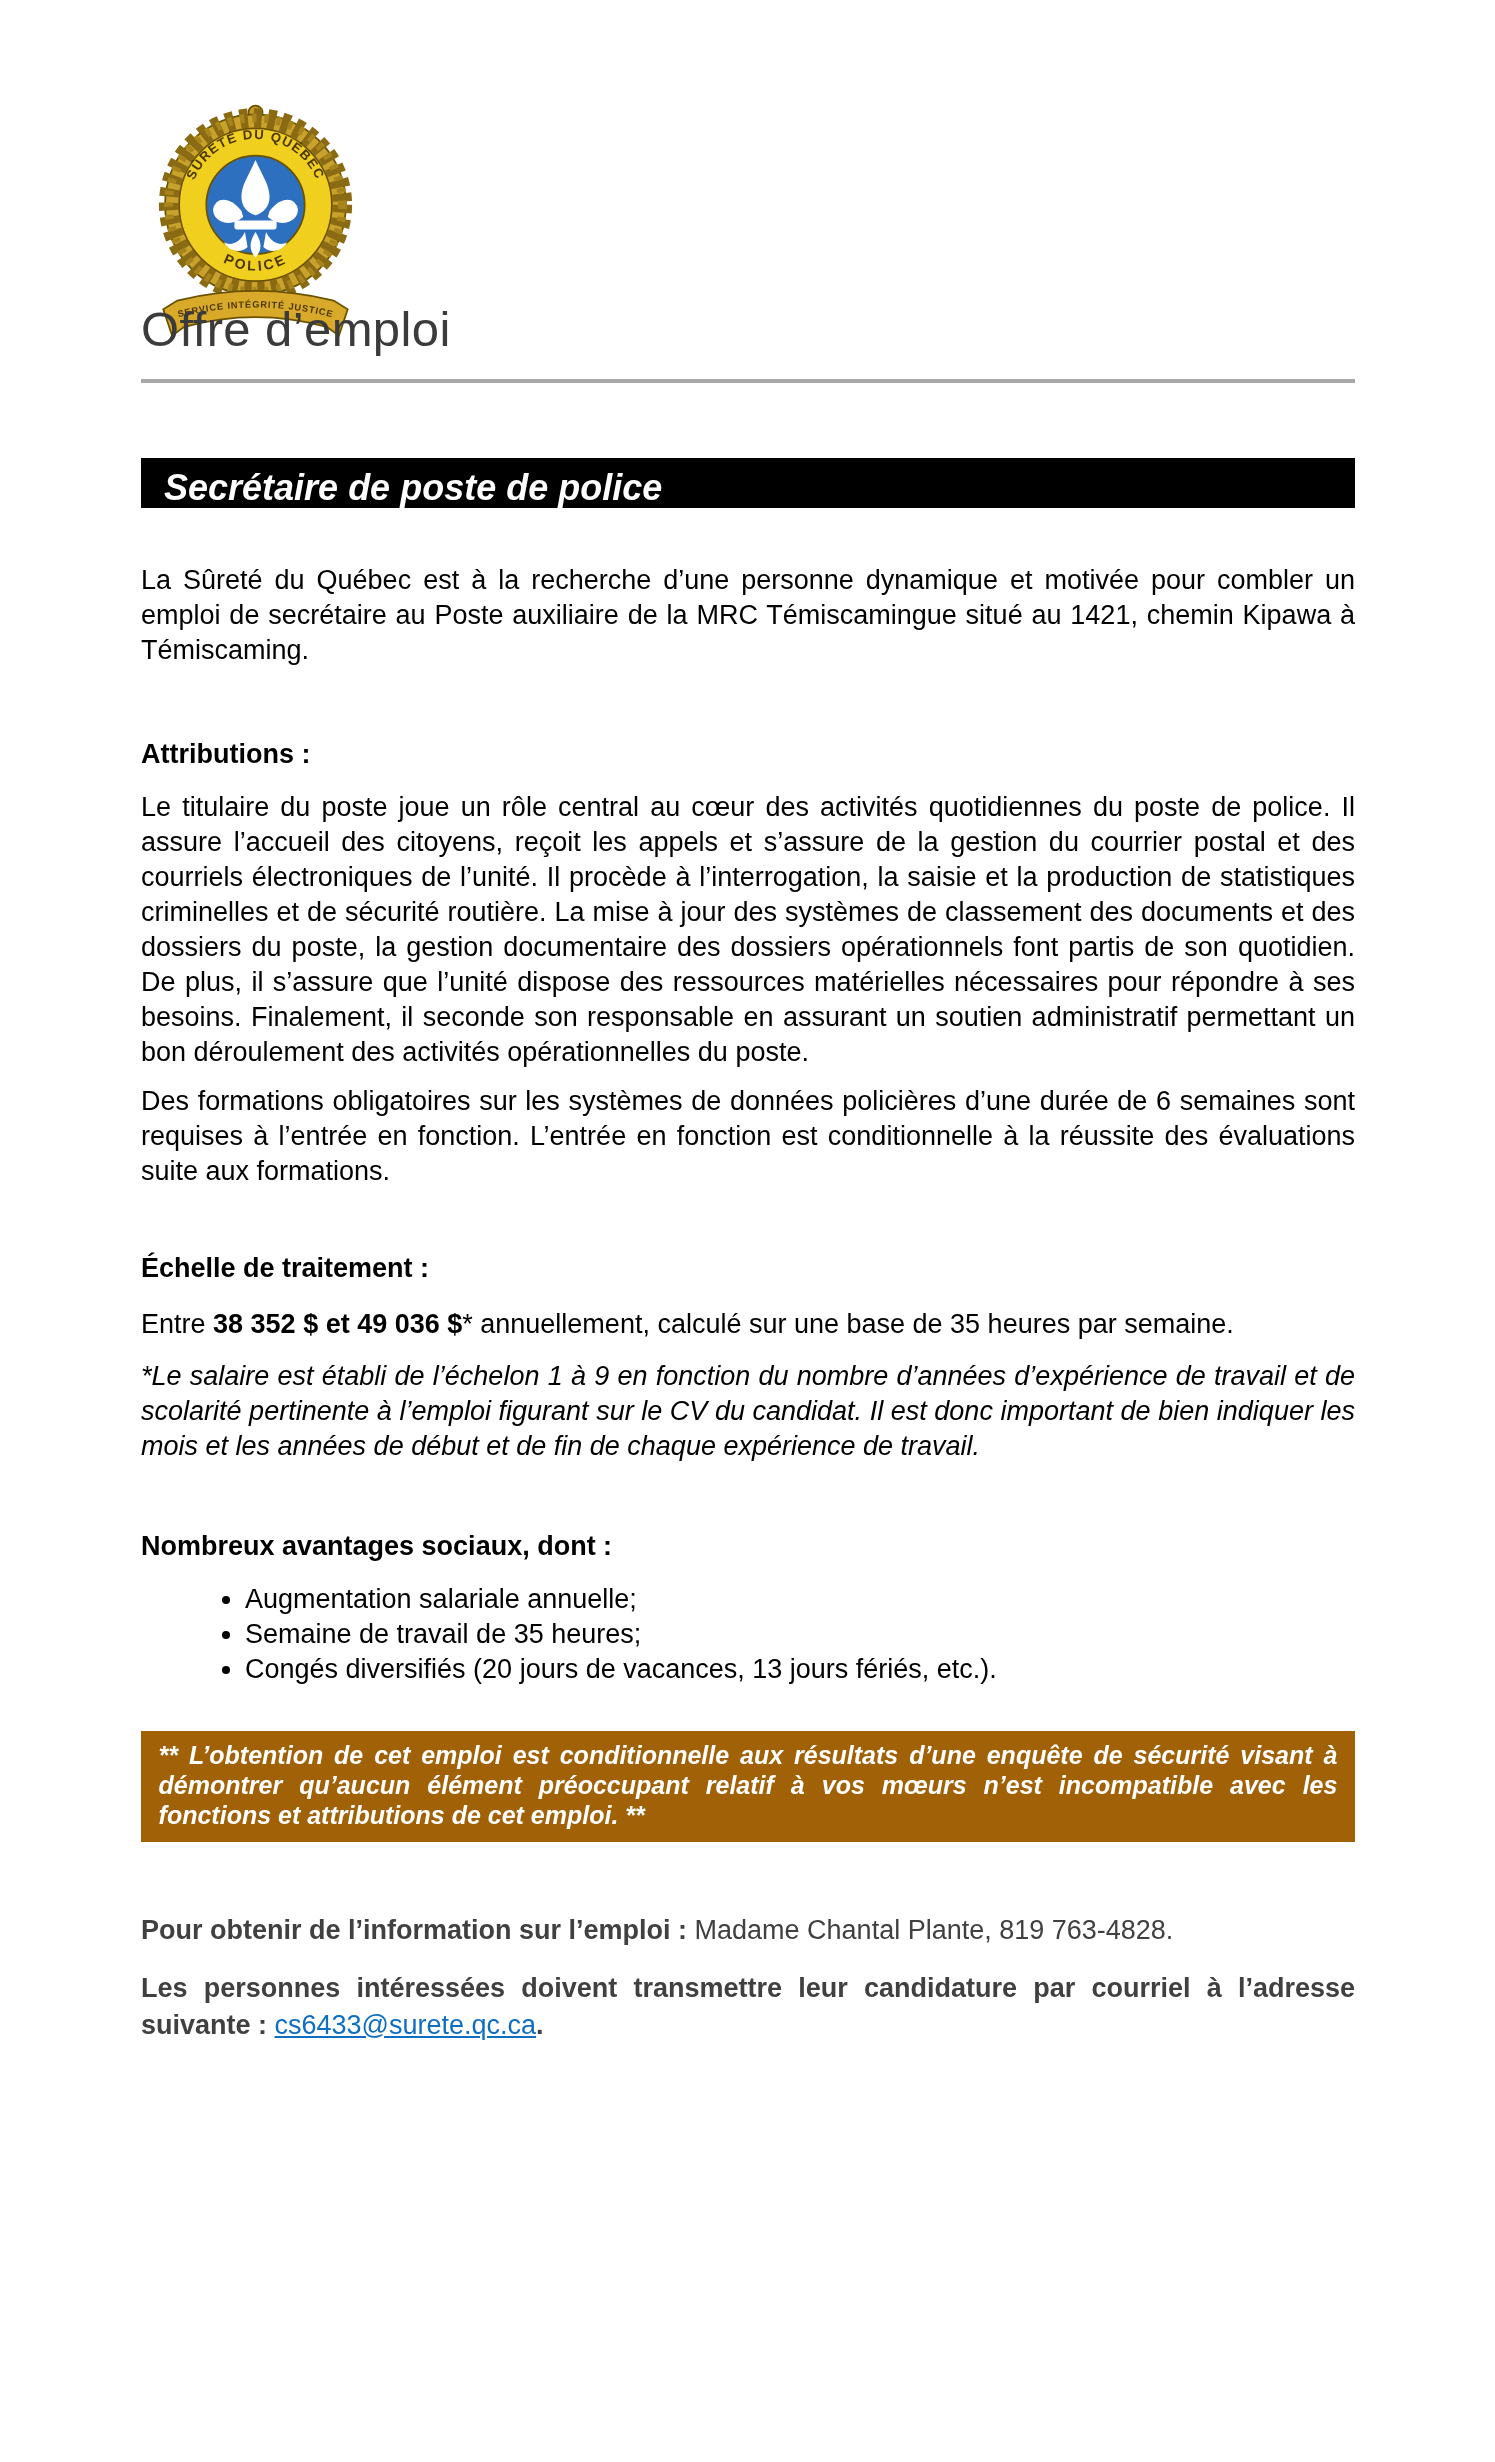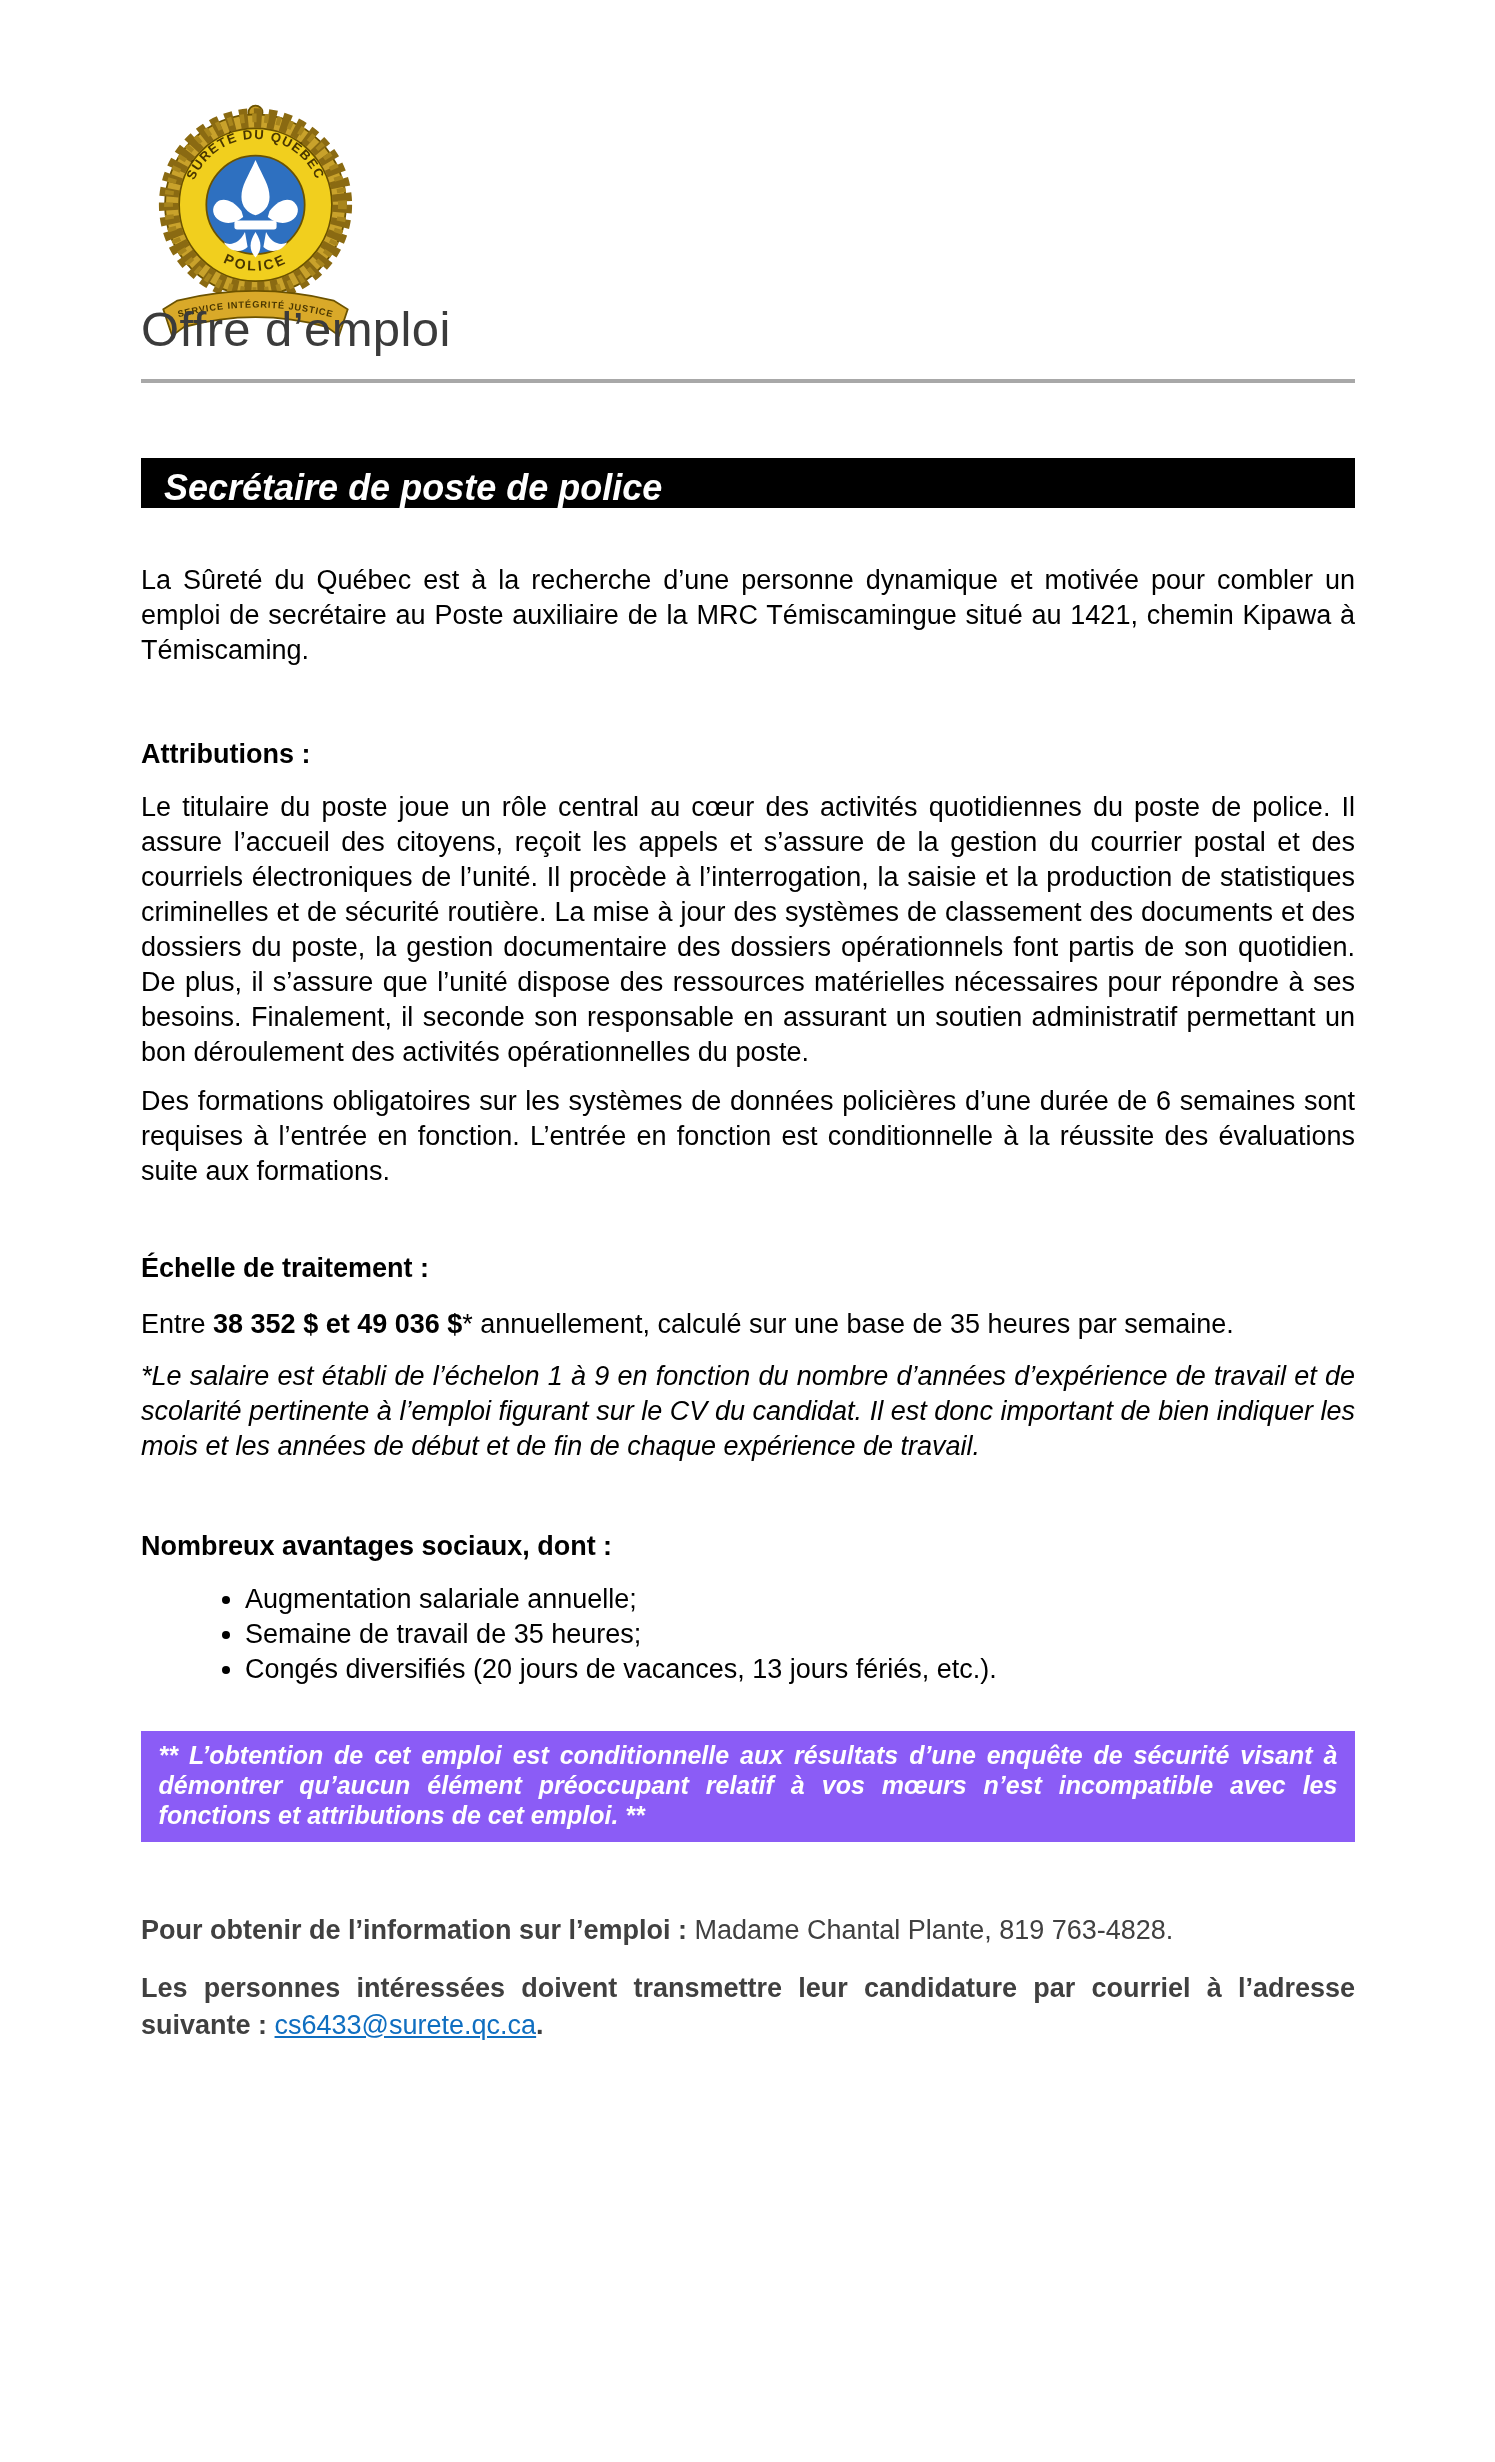--- a/index.html
+++ b/index.html
@@ -24,21 +24,21 @@
   .gap20{margin-top:17.6px !important;}
   .h{font-weight:bold;font-size:27px;text-align:left !important;}
   .h-attrib{margin-top:69px !important;margin-bottom:17.6px !important;}
   .h-echelle{margin-top:62px !important;margin-bottom:21px !important;}
   .h-avant{margin-top:65px !important;margin-bottom:17.6px !important;}
   .p-train{margin-top:14px !important;}
   .note-italic{font-style:italic;margin-top:17.6px !important;}
   .bullets{margin:0;padding-left:104px;list-style:disc;}
   .bullets li{line-height:35px;text-align:left;}
   .notice{
-    margin-top:44px;background:#8b5cf6;color:#fff;font-weight:bold;font-style:italic;
+    margin-top:44px;background:#a16207;color:#fff;font-weight:bold;font-style:italic;
     font-size:25px;line-height:30px;padding:9.7px 17.6px 11.4px 17.6px;text-align:justify;
   }
   .contact1{margin-top:70px !important;font-size:27px;line-height:37px;color:#404040;text-align:center;}
   .contact2{margin-top:21px !important;font-size:27px;line-height:37px;color:#404040;}
   .b{font-weight:bold;}
   .r{font-weight:normal;}
   a.email{color:#0f6ec0;text-decoration:underline;font-weight:normal;}
 </style>
 </head>
 <body>

